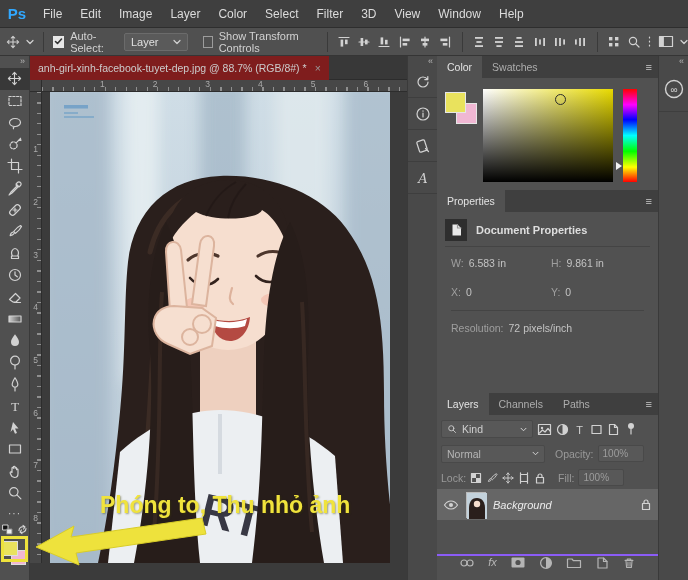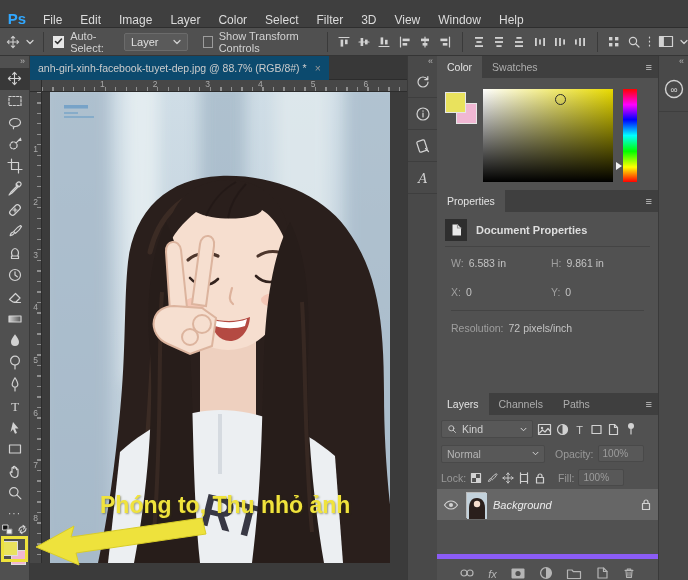--- a/index.html
+++ b/index.html
@@ -2,21 +2,21 @@
 <html><head>
 <meta charset="utf-8">
 <style>
   *{box-sizing:border-box;margin:0;padding:0}
   html,body{width:688px;height:580px;background:#3b3b3b;font-family:"Liberation Sans",sans-serif;-webkit-font-smoothing:antialiased;overflow:hidden}
   #root{position:relative;width:688px;height:580px;background:#474747;font-size:12px;color:#d6d6d6}
   svg.ic{stroke:#d2d2d2;fill:none;stroke-width:1.2;stroke-linecap:round;stroke-linejoin:round;display:block}
   svg.ic text{stroke:none}
   .abs{position:absolute}
   
-  #menubar{position:absolute;left:0;top:0;width:688px;height:28px;background:#3f3f3f;display:flex;align-items:flex-end;border-bottom:1px solid #2e2e2e}
+  #menubar{position:absolute;left:0;top:0;width:688px;height:28px;background:#3f3f3f;display:flex;align-items:center;border-bottom:1px solid #2e2e2e}
   #pslogo{width:34px;text-align:center;font-weight:bold;font-size:15px;color:#31a8ff}
   .menuitem{padding:0 9px;font-size:12px;color:#dcdcdc;cursor:default}
   
   #optionsbar{position:absolute;left:0;top:28px;width:688px;height:28px;background:#505050;display:flex;align-items:center;border-bottom:1px solid #353535;gap:6px;padding-left:6px}
   .obsep{width:1px;height:20px;background:#3a3a3a;margin:0 3px}
   .obicon{width:18px;height:18px;display:flex;align-items:center;justify-content:center}
   .chk{width:12px;height:12px;border:1px solid #9c9c9c;background:transparent;display:inline-flex;align-items:center;justify-content:center}
   .chk.on{background:#e8e8e8;border-color:#e8e8e8}
   .oblabel{font-size:11px;color:#d2d2d2}
   .obselect{height:18px;background:#5a5a5a;border:1px solid #6b6b6b;border-radius:2px;display:flex;align-items:center;gap:14px;padding:0 6px;font-size:11px;color:#e0e0e0}
@@ -24,21 +24,21 @@
   #toolbar{position:absolute;left:0;top:56px;width:30px;height:524px;background:#505050;border-right:1px solid #3a3a3a;display:flex;flex-direction:column;align-items:center}
   #toolbar .expander{height:12px;font-size:9px;color:#b5b5b5;align-self:flex-end;padding-right:4px}
   .tool{width:30px;height:21.8px;display:flex;align-items:center;justify-content:center}
   .tool.selected{background:#383838}
   #tool-ellipsis{font-size:10px;color:#cfcfcf;letter-spacing:1px;height:14px;margin-top:4px}
   #swatchwrap{position:relative;width:30px;height:36px;margin-top:4px}
   .swb{position:absolute;border:1px solid #dedede}
   
   #docarea{position:absolute;left:30px;top:56px;width:377px;height:524px;background:#3b3b3b}
   #tabbar{position:absolute;left:0;top:0;width:377px;height:24px;background:#383838;border-bottom:1px solid #2c2c2c;display:flex}
-  #doctab{height:24px;background:#0c4a6e;display:flex;align-items:center;gap:8px;padding:0 8px;font-size:10.5px;color:#cccccc}
+  #doctab{height:24px;background:#7f1d1d;display:flex;align-items:center;gap:8px;padding:0 8px;font-size:10.5px;color:#cccccc}
   #canvas{position:absolute;left:0;top:24px;width:377px;height:483px;background:#3b3b3b;overflow:hidden}
   .ruler{background:#474747;position:absolute;z-index:3}
   #ruler-top{left:12px;top:0;width:365px;height:12px;border-bottom:1px solid #2d2d2d;display:flex;padding-left:34px}
   #ruler-top .rnum{width:52.7px;text-align:center;font-size:8.5px;color:#ababab;line-height:9px}
   #ruler-top .ticks{position:absolute;left:0;bottom:0;width:100%;height:4px;background:repeating-linear-gradient(90deg,#8f8f8f 0 1px,transparent 1px 10.5px)}
   #ruler-left{left:0;top:12px;width:12px;height:471px;border-right:1px solid #2d2d2d;display:flex;flex-direction:column;padding-top:31px}
   #ruler-left .rnum{height:52.7px;display:flex;align-items:center;justify-content:center;font-size:8.5px;color:#ababab}
   #ruler-left .ticks{position:absolute;top:0;right:0;width:4px;height:100%;background:repeating-linear-gradient(180deg,#8f8f8f 0 1px,transparent 1px 10.5px)}
   #ruler-corner{left:0;top:0;width:12px;height:12px;border-right:1px solid #2d2d2d;border-bottom:1px solid #2d2d2d}
   #image{position:absolute;left:20px;top:12px;width:340px;height:471px;z-index:2;background:#c3d2dc}
@@ -78,21 +78,21 @@
   #prop-res .lab{color:#9f9f9f;margin-right:5px}
   
   #layerspanel{top:337px;height:187px}
   .lrow{display:flex;align-items:center;padding:0 4px;gap:4px}
   .lselect{height:18px;background:#585858;border:1px solid #494949;border-radius:2px;display:flex;align-items:center;padding:0 5px;gap:5px;font-size:10.5px;color:#cfcfcf}
   .dimtext{font-size:10.5px;color:#999}
   .valbox{height:17px;background:#585858;border:1px solid #494949;border-radius:2px;display:flex;align-items:center;padding:0 4px;gap:20px;font-size:10px;color:#9d9d9d}
   #layer-row{position:absolute;left:0;top:96px;width:221px;height:31px;background:#666;display:flex;align-items:center;gap:7px;padding:0 6px}
   #layer-row .lname{font-style:italic;font-size:11px;color:#ececec;flex:1}
   #layer-thumb{width:20px;height:26px;border:1px solid #bbb}
-  #layers-bottom{position:absolute;left:0;bottom:0;width:221px;height:26px;border-top:5px solid #8b5cf6;display:flex;align-items:flex-end;justify-content:center;gap:13px}
+  #layers-bottom{position:absolute;left:0;bottom:0;width:221px;height:26px;border-top:2px solid #8b5cf6;display:flex;align-items:flex-start;justify-content:center;gap:13px}
   #layers-bottom svg.ic{stroke:#b5b5b5}
 </style>
 </head>
 <body>
 
 <div id="root">
 
   <div id="menubar">
     <div id="pslogo">Ps</div>
     <div style="display:flex">

